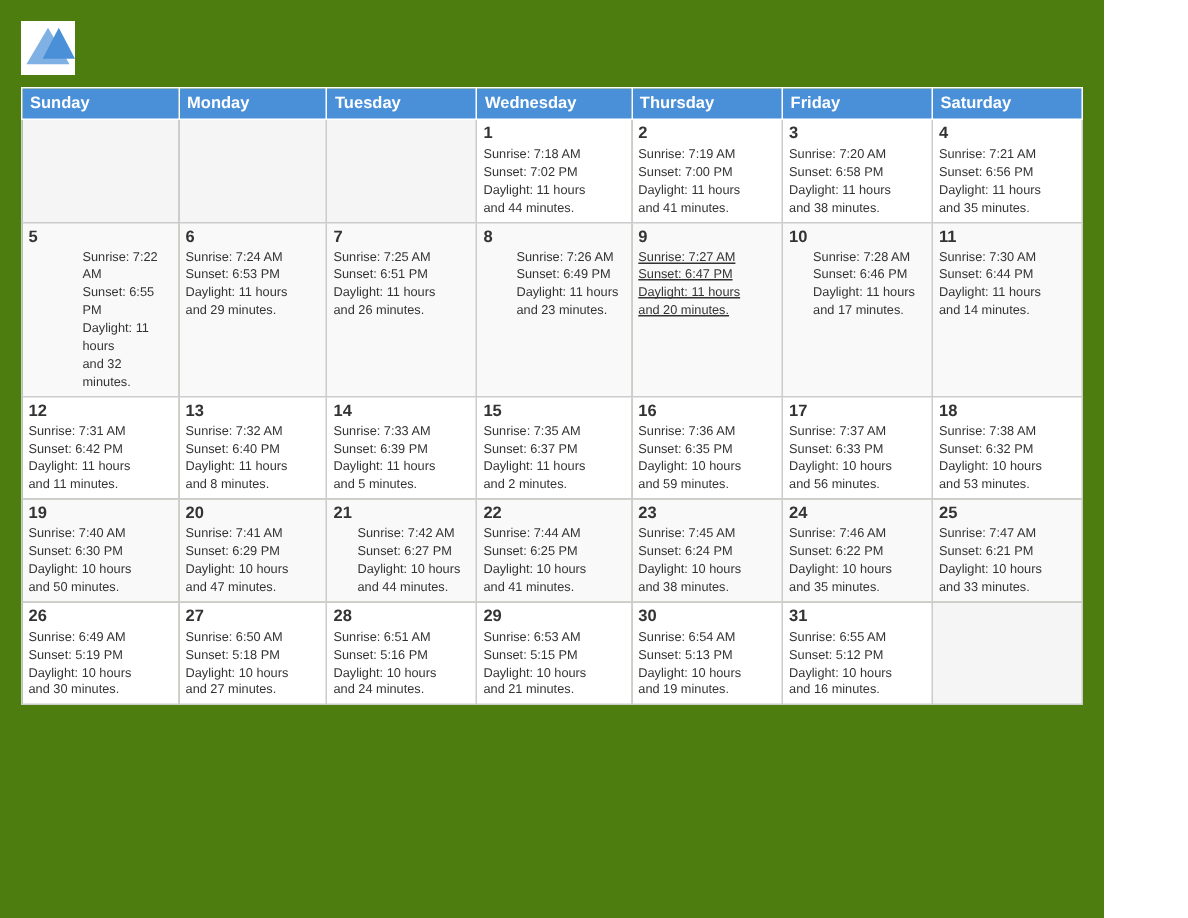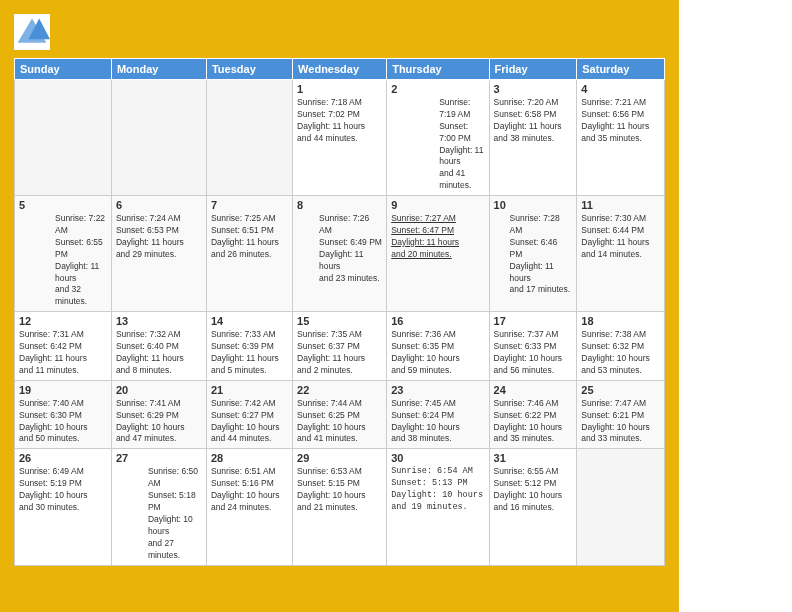--- a/index.html
+++ b/index.html
@@ -4,23 +4,23 @@
   <style>
     * { margin: 0; padding: 0; box-sizing: border-box; }
     body {
       font-family: Arial, sans-serif;
       background: #fff;
       width: 792px;
       height: 612px;
       overflow: hidden;
     }
     .page {
-      width: 679px;
+      width: 736px;
       height: 612px;
-      background: #eab308;
+      background: #4d7c0f;
       padding: 10px 14px;
     }
     .header {
       display: flex;
       align-items: flex-start;
       justify-content: space-between;
       margin-bottom: 8px;
     }
     .logo {
       display: flex;
@@ -145,21 +145,21 @@
           <td class="empty"></td>
           <td>
             <div class="day-number">1</div>
             <div class="day-info" style="white-space: pre-line;">Sunrise: 7:18 AM
 Sunset: 7:02 PM
 Daylight: 11 hours
 and 44 minutes.</div>
           </td>
           <td>
             <div class="day-number">2</div>
-            <div class="day-info" style="white-space: pre-line; margin-left: 48px;">Sunrise: 7:19 AM
+            <div class="day-info" style="white-space: pre-line;">Sunrise: 7:19 AM
 Sunset: 7:00 PM
 Daylight: 11 hours
 and 41 minutes.</div>
           </td>
           <td>
             <div class="day-number">3</div>
             <div class="day-info" style="white-space: pre-line;">Sunrise: 7:20 AM
 Sunset: 6:58 PM
 Daylight: 11 hours
 and 38 minutes.</div>
@@ -284,21 +284,21 @@
           </td>
           <td>
             <div class="day-number">20</div>
             <div class="day-info" style="white-space: pre-line;">Sunrise: 7:41 AM
 Sunset: 6:29 PM
 Daylight: 10 hours
 and 47 minutes.</div>
           </td>
           <td>
             <div class="day-number">21</div>
-            <div class="day-info" style="white-space: pre-line;">Sunrise: 7:42 AM
+            <div class="day-info" style="white-space: pre-line; margin-left: 16px;">Sunrise: 7:42 AM
 Sunset: 6:27 PM
 Daylight: 10 hours
 and 44 minutes.</div>
           </td>
           <td>
             <div class="day-number">22</div>
             <div class="day-info" style="white-space: pre-line;">Sunrise: 7:44 AM
 Sunset: 6:25 PM
 Daylight: 10 hours
 and 41 minutes.</div>
@@ -328,42 +328,42 @@
         <tr>
           <td>
             <div class="day-number">26</div>
             <div class="day-info" style="white-space: pre-line;">Sunrise: 6:49 AM
 Sunset: 5:19 PM
 Daylight: 10 hours
 and 30 minutes.</div>
           </td>
           <td>
             <div class="day-number">27</div>
-            <div class="day-info" style="white-space: pre-line; margin-left: 32px;">Sunrise: 6:50 AM
+            <div class="day-info" style="white-space: pre-line;">Sunrise: 6:50 AM
 Sunset: 5:18 PM
 Daylight: 10 hours
 and 27 minutes.</div>
           </td>
           <td>
             <div class="day-number">28</div>
             <div class="day-info" style="white-space: pre-line;">Sunrise: 6:51 AM
 Sunset: 5:16 PM
 Daylight: 10 hours
 and 24 minutes.</div>
           </td>
           <td>
             <div class="day-number">29</div>
             <div class="day-info" style="white-space: pre-line;">Sunrise: 6:53 AM
 Sunset: 5:15 PM
 Daylight: 10 hours
 and 21 minutes.</div>
           </td>
           <td>
             <div class="day-number">30</div>
-            <div class="day-info" style="white-space: pre-line; font-family: Liberation Mono, monospace;">Sunrise: 6:54 AM
+            <div class="day-info" style="white-space: pre-line;">Sunrise: 6:54 AM
 Sunset: 5:13 PM
 Daylight: 10 hours
 and 19 minutes.</div>
           </td>
           <td>
             <div class="day-number">31</div>
             <div class="day-info" style="white-space: pre-line;">Sunrise: 6:55 AM
 Sunset: 5:12 PM
 Daylight: 10 hours
 and 16 minutes.</div>

